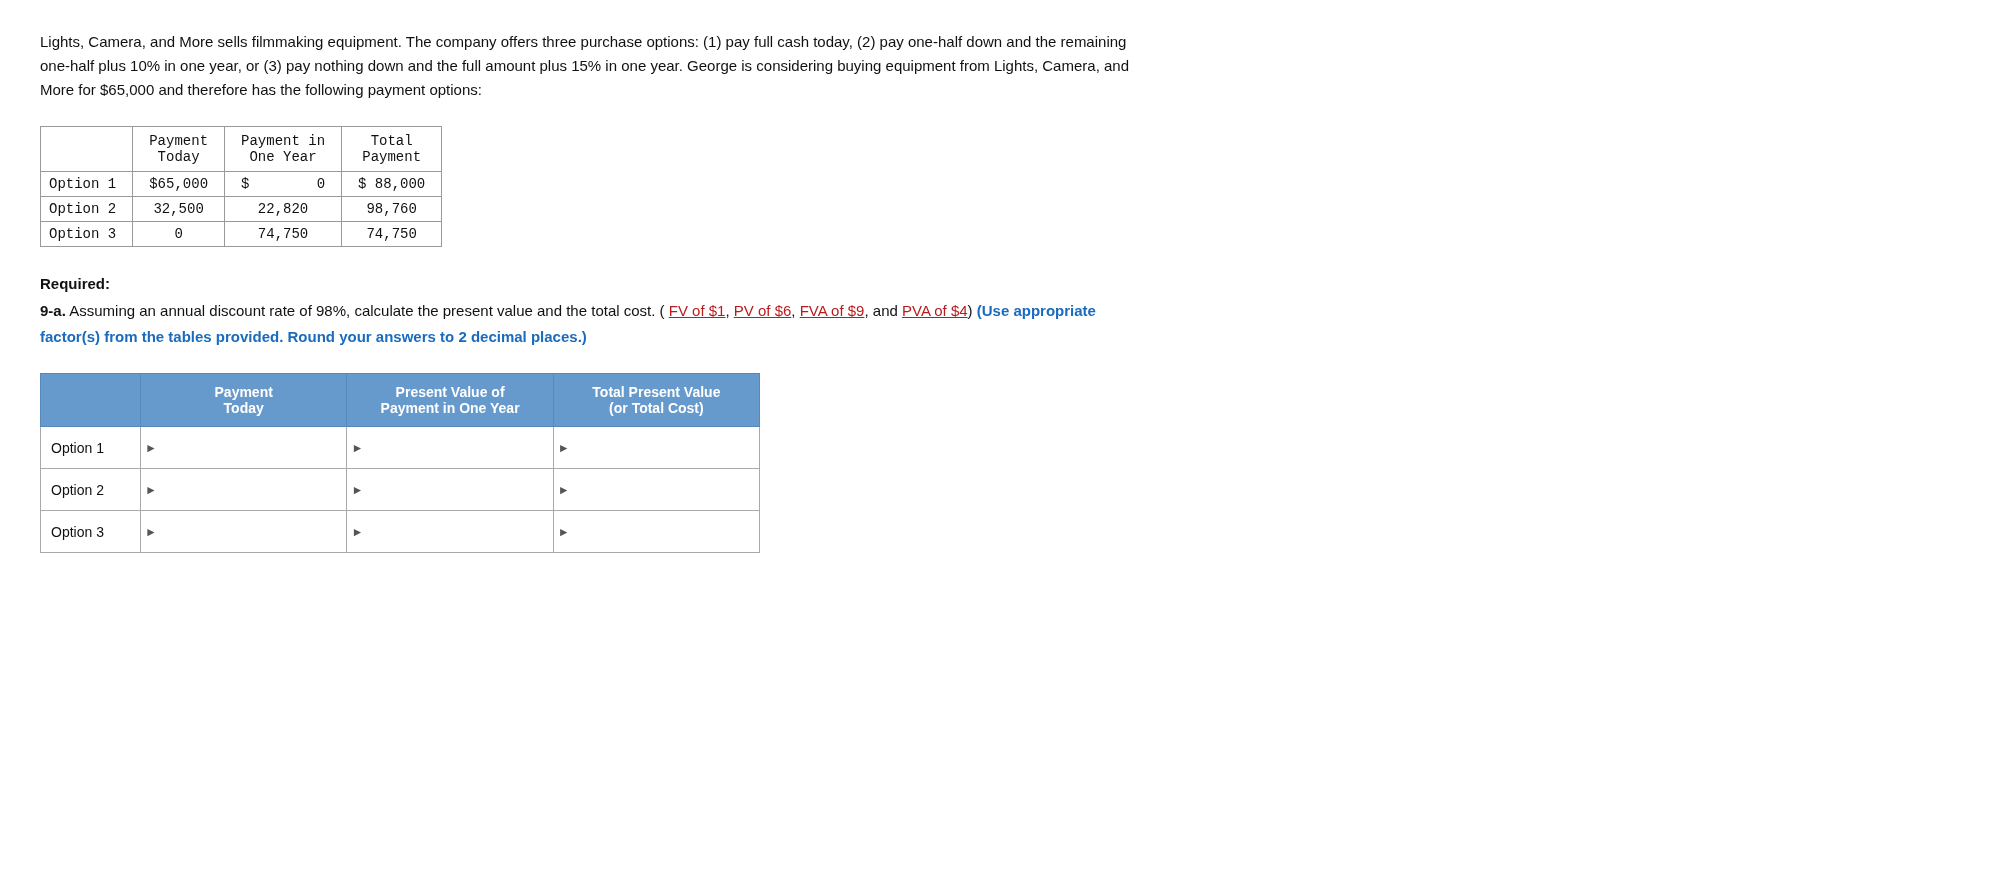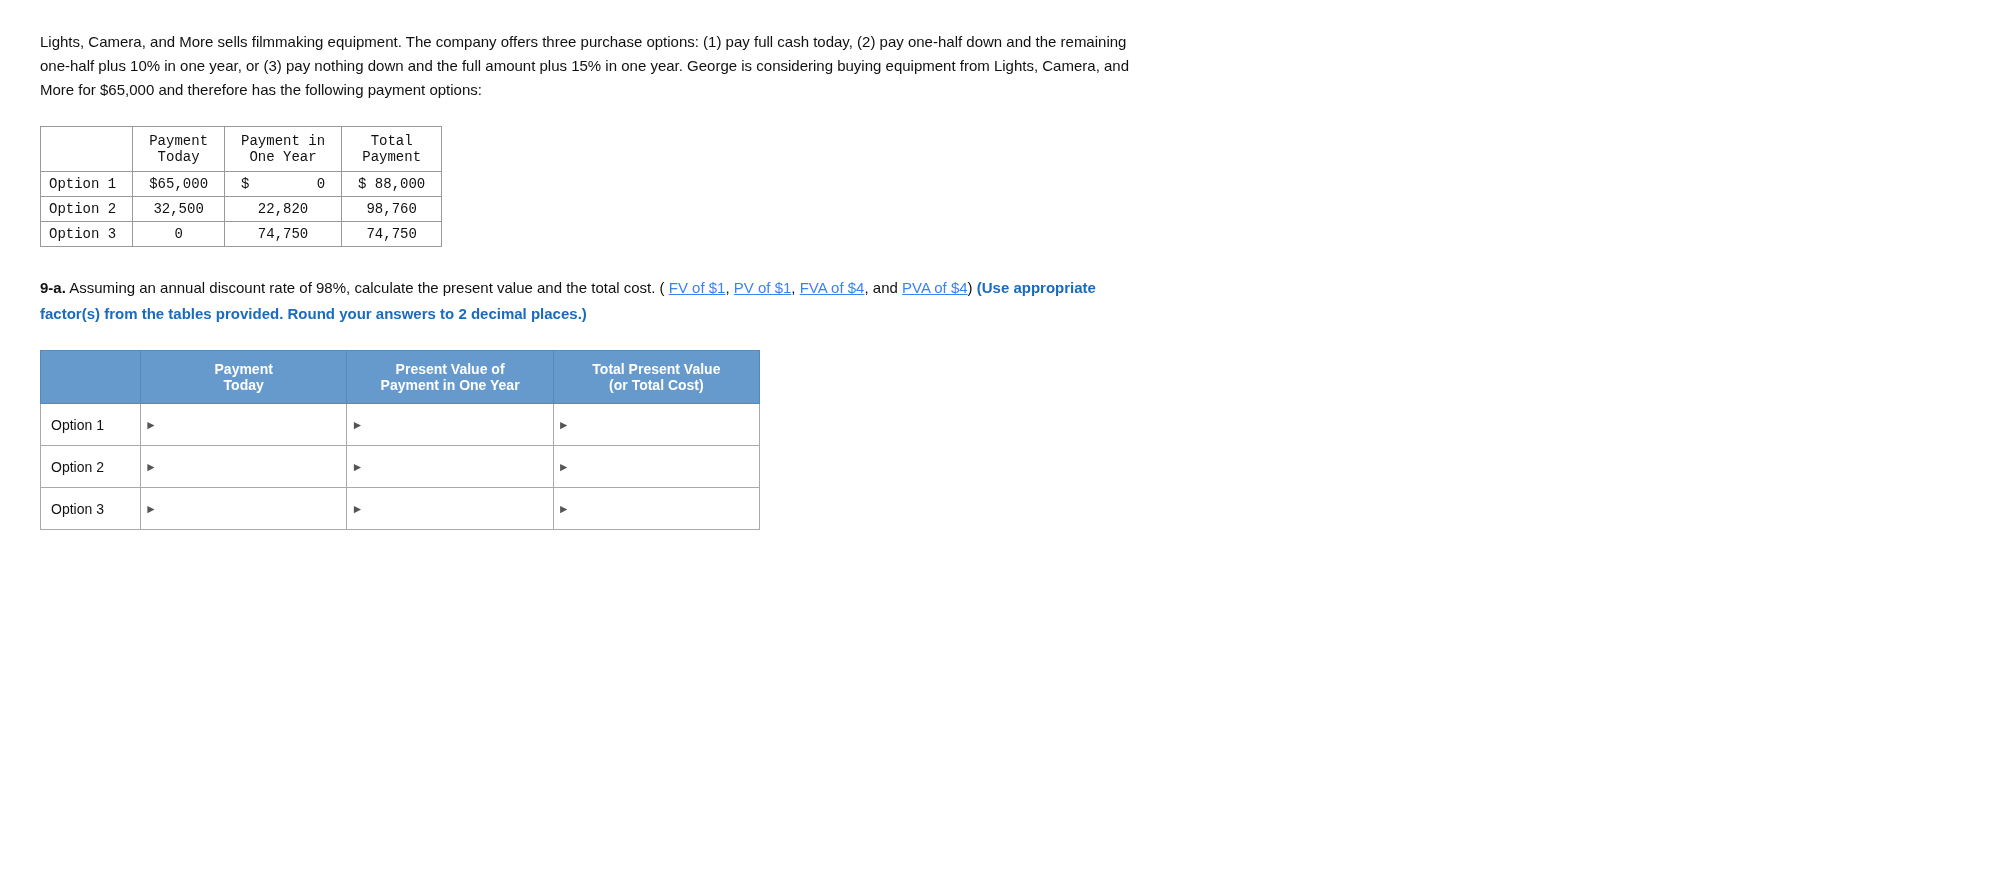--- a/index.html
+++ b/index.html
@@ -61,21 +61,21 @@
     .required-label {
       font-weight: bold;
       margin-bottom: 6px;
     }
 
     .required-text {
       line-height: 1.7;
     }
 
     .link-blue {
-      color: #3b82f6;
+      color: #b91c1c;
       text-decoration: underline;
       cursor: pointer;
     }
 
     .bold-blue {
       font-weight: bold;
       color: #1a6bbf;
     }
 
     
@@ -178,26 +178,27 @@
         <td class="row-label">Option 3</td>
         <td>0</td>
         <td>74,750</td>
         <td>74,750</td>
       </tr>
     </tbody>
   </table>
 </div>
 
 <div class="required-section">
+  <div class="required-label">Required:</div>
   <div class="required-text">
     <strong>9-a.</strong>
     <span> Assuming an annual discount rate of 98%, calculate the present value and the total cost. (</span>
     <a class="link-blue">FV of $1</a>,
-    <a class="link-blue">PV of $1</a>,
-    <a class="link-blue">FVA of $4</a>, and
+    <a class="link-blue">PV of $6</a>,
+    <a class="link-blue">FVA of $9</a>, and
     <a class="link-blue">PVA of $4</a>)
     <span class="bold-blue"> <strong>(Use appropriate factor(s) from the tables provided. Round your answers to 2 decimal places.)</strong></span>
   </div>
 </div>
 
 <div class="input-table-wrapper">
   <table class="input-table">
     <thead>
       <tr>
         <th class="empty-header"></th>

